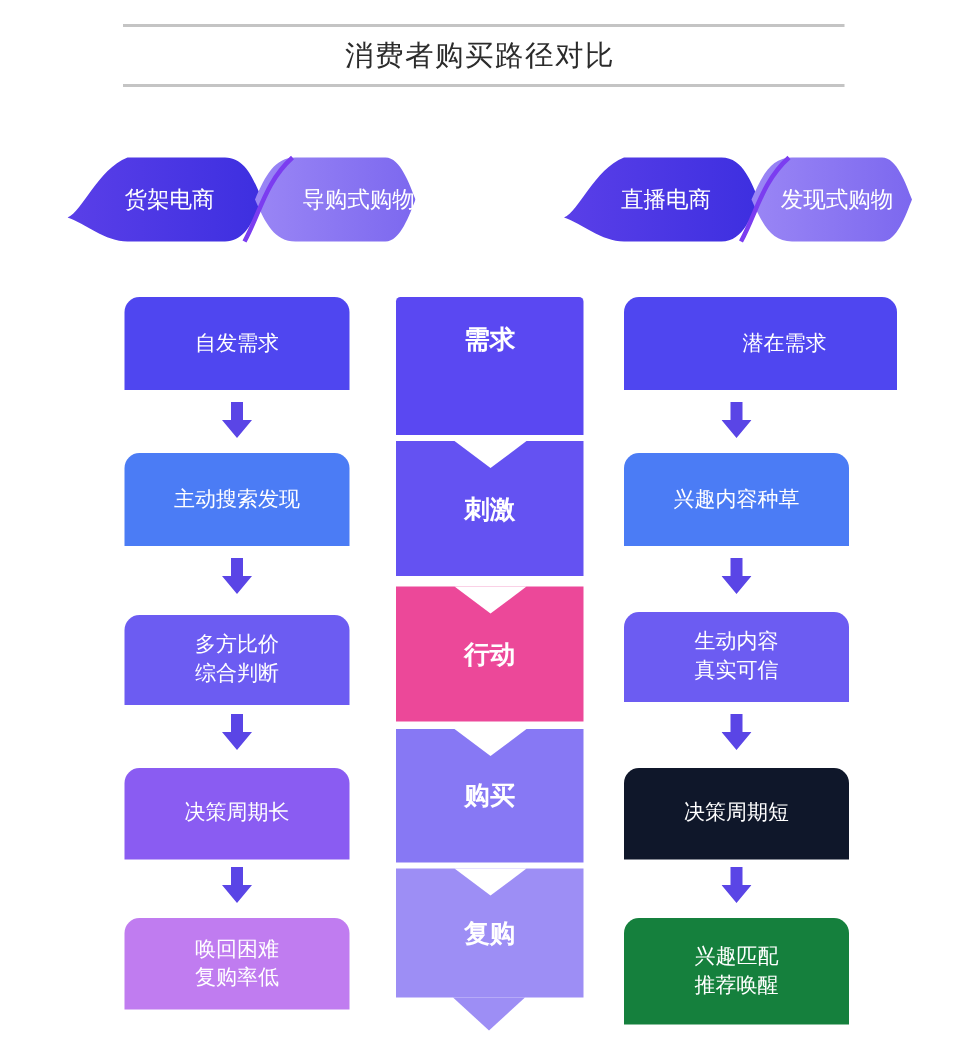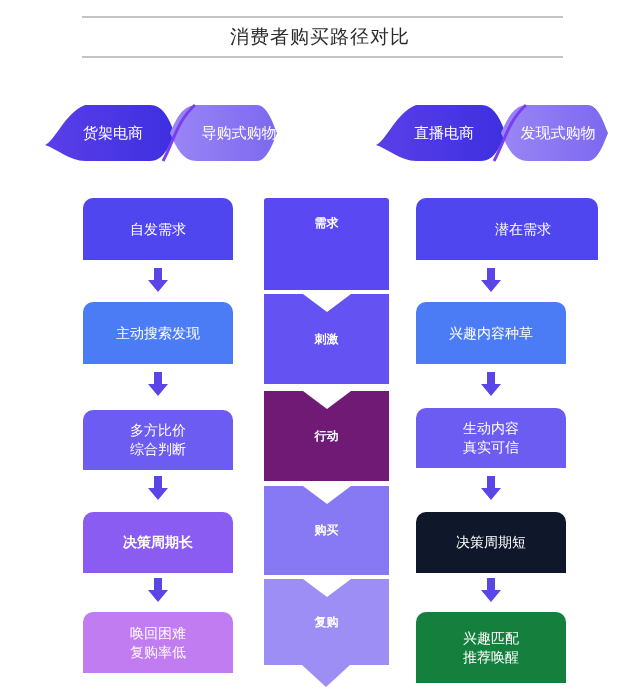--- a/index.html
+++ b/index.html
@@ -9,21 +9,21 @@
   .title { position:absolute; left:0; width:640px; top:24px; text-align:center;
            font-size:19px; color:#2b2b2b; letter-spacing:1px; }
   .pill { position:absolute; top:103px; height:60px; width:232px; }
   .pill svg { position:absolute; left:0; top:0; }
   .pill-label { position:absolute; top:0; height:60px; line-height:60px; color:#fff;
                 font-size:15px; text-align:center; }
   .box { position:absolute; width:150px; color:#fff; font-size:14px; text-align:center;
          display:flex; align-items:center; justify-content:center; line-height:19px;
          border-radius:10px 10px 0 0; white-space:pre-line; }
   .arrow { position:absolute; width:20px; height:24px; }
-  .seg { position:absolute; left:264px; width:125px; color:#fff; font-size:12px;
+  .seg { position:absolute; left:264px; width:125px; color:#fff; font-size:17px;
          font-weight:bold; display:flex; align-items:center; justify-content:center; }
   .notch { position:absolute; left:50%; top:0; transform:translateX(-50%);
            width:0; height:0; border-left:24px solid transparent; border-right:24px solid transparent;
            border-top:18px solid #ffffff; }
   .tip { position:absolute; left:302px; top:665px; width:0; height:0;
          border-left:24px solid transparent; border-right:24px solid transparent; border-top:22px solid #9d8ef5; }
 </style>
 </head>
 <body>
 
@@ -77,35 +77,35 @@
   </svg>
 <div class="box" style="left:83px;top:302px;height:62px;background:#4b7cf5;">主动搜索发现</div>
 <svg class="arrow" style="left:148px;top:372px;" viewBox="0 0 20 24">
     <path d="M6,0 H14 V12 H20 L10,24 L0,12 H6 Z" fill="#5a45e6"></path>
   </svg>
 <div class="box" style="left:83px;top:410px;height:60px;background:#6c5cf2;">多方比价
 综合判断</div>
 <svg class="arrow" style="left:148px;top:476px;" viewBox="0 0 20 24">
     <path d="M6,0 H14 V12 H20 L10,24 L0,12 H6 Z" fill="#5a45e6"></path>
   </svg>
-<div class="box" style="left:83px;top:512px;height:61px;background:#8a5cf2;font-weight:bold;">决策周期长</div>
+<div class="box" style="left:83px;top:512px;height:61px;background:#8a5cf2;">决策周期长</div>
 <svg class="arrow" style="left:148px;top:578px;" viewBox="0 0 20 24">
     <path d="M6,0 H14 V12 H20 L10,24 L0,12 H6 Z" fill="#5a45e6"></path>
   </svg>
 <div class="box" style="left:83px;top:612px;height:61px;background:#c07cf0;">唤回困难
 复购率低</div>
 
 <div class="seg" style="top:198px;height:92px;background:#5a48f2;border-radius:3px 3px 0 0;align-items:flex-start;padding-top:0;">
   <span style="margin-top:17px;">需求</span>
 </div>
 <div class="seg" style="top:294px;height:90px;background:#6452f2;">
   <div class="notch"></div>
   <span>刺激</span>
 </div>
-<div class="seg" style="top:391px;height:90px;background:#701a75;text-align:center;">
+<div class="seg" style="top:391px;height:90px;background:#ec4899;text-align:center;">
   <div class="notch"></div>
   <span>行动</span>
 </div>
 <div class="seg" style="top:486px;height:89px;background:#8778f4;">
   <div class="notch"></div>
   <span>购买</span>
 </div>
 <div class="seg" style="top:579px;height:86px;background:#9d8ef5;">
   <div class="notch"></div>
   <span>复购</span>

